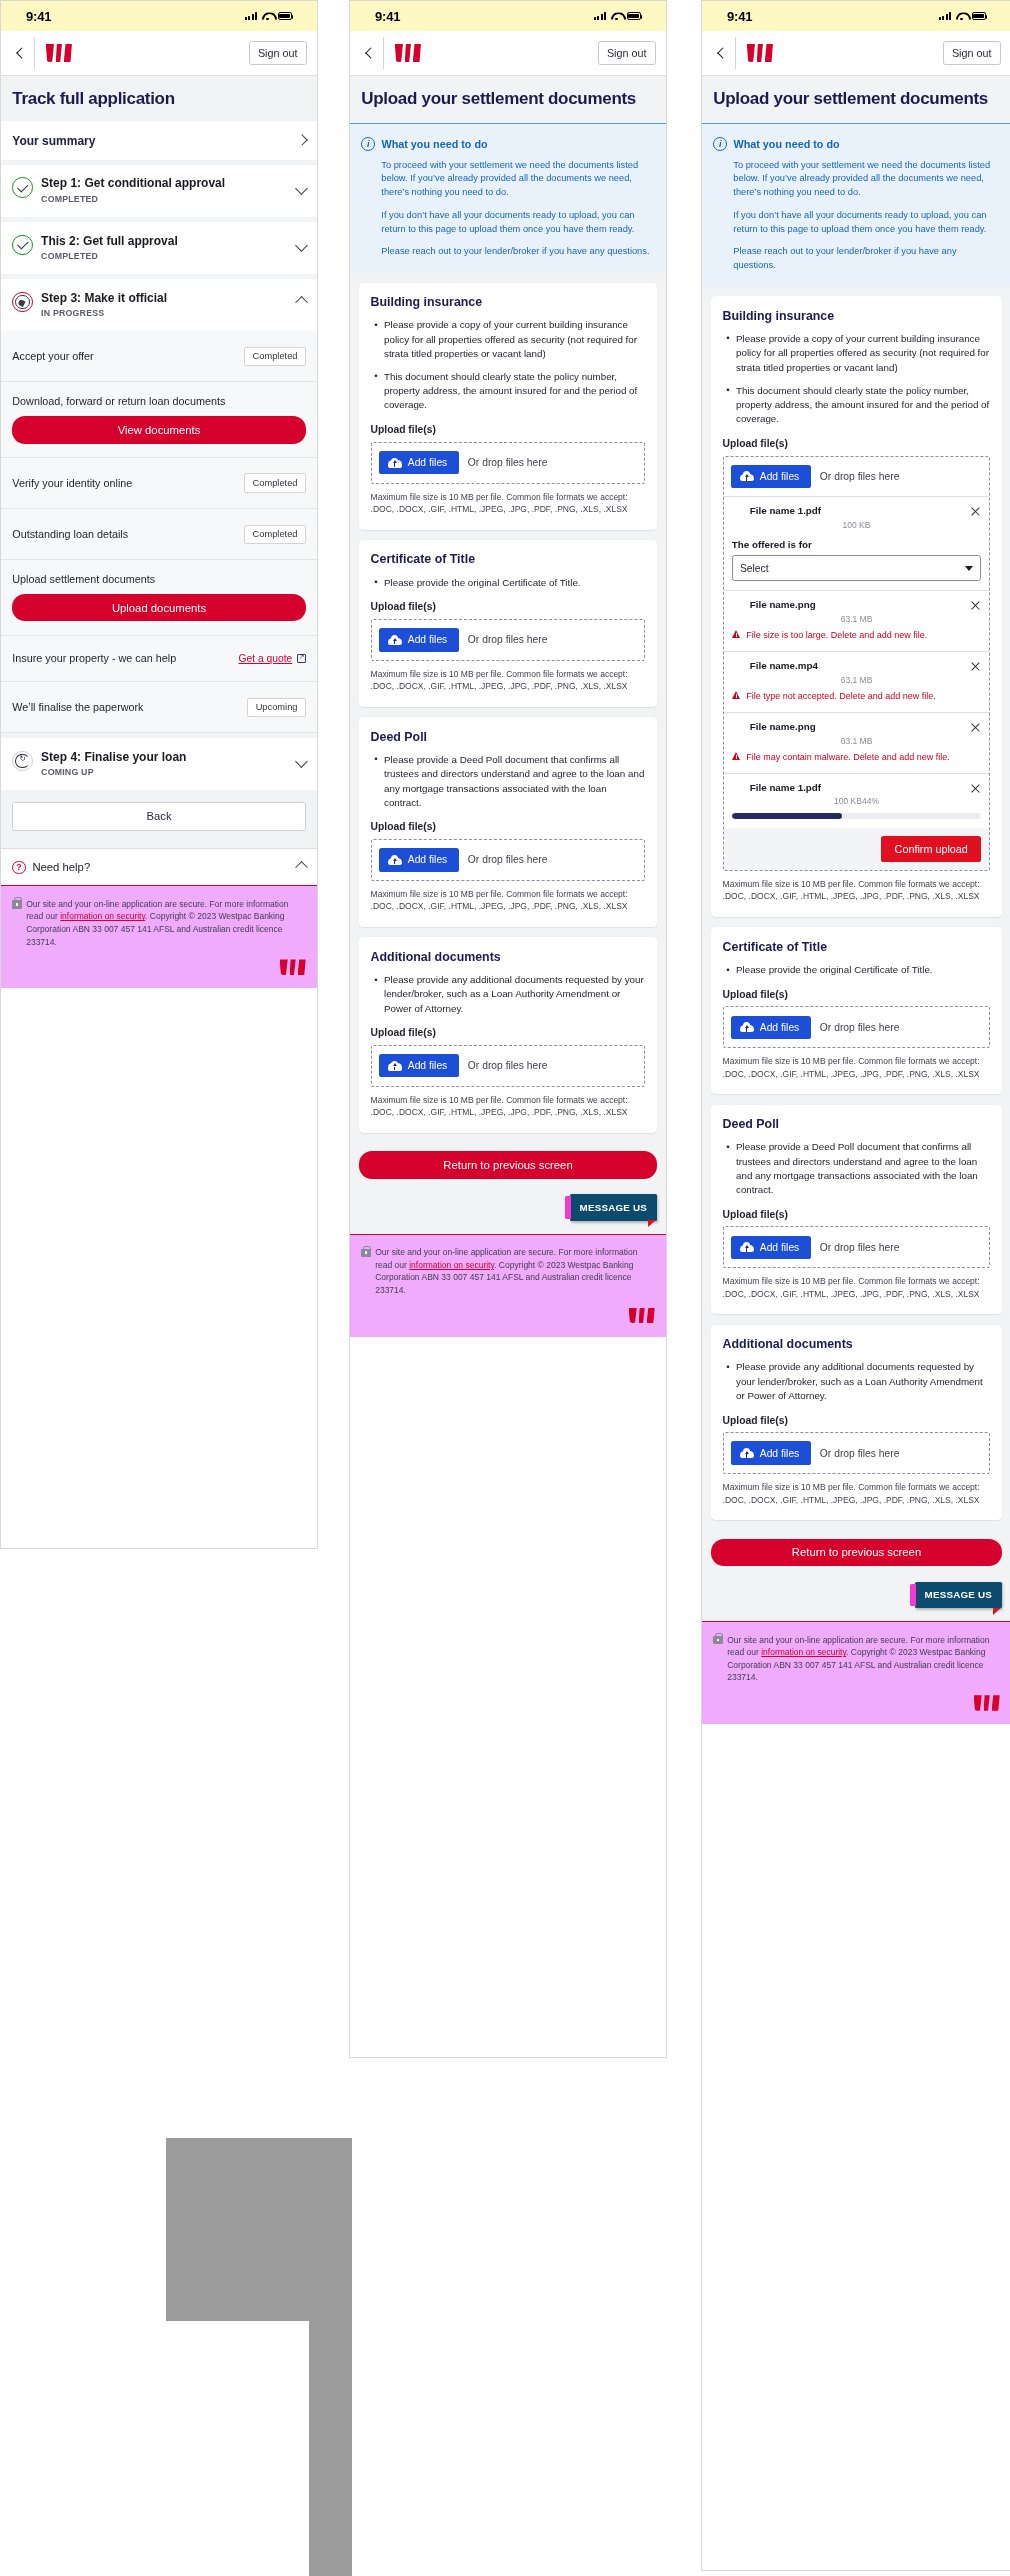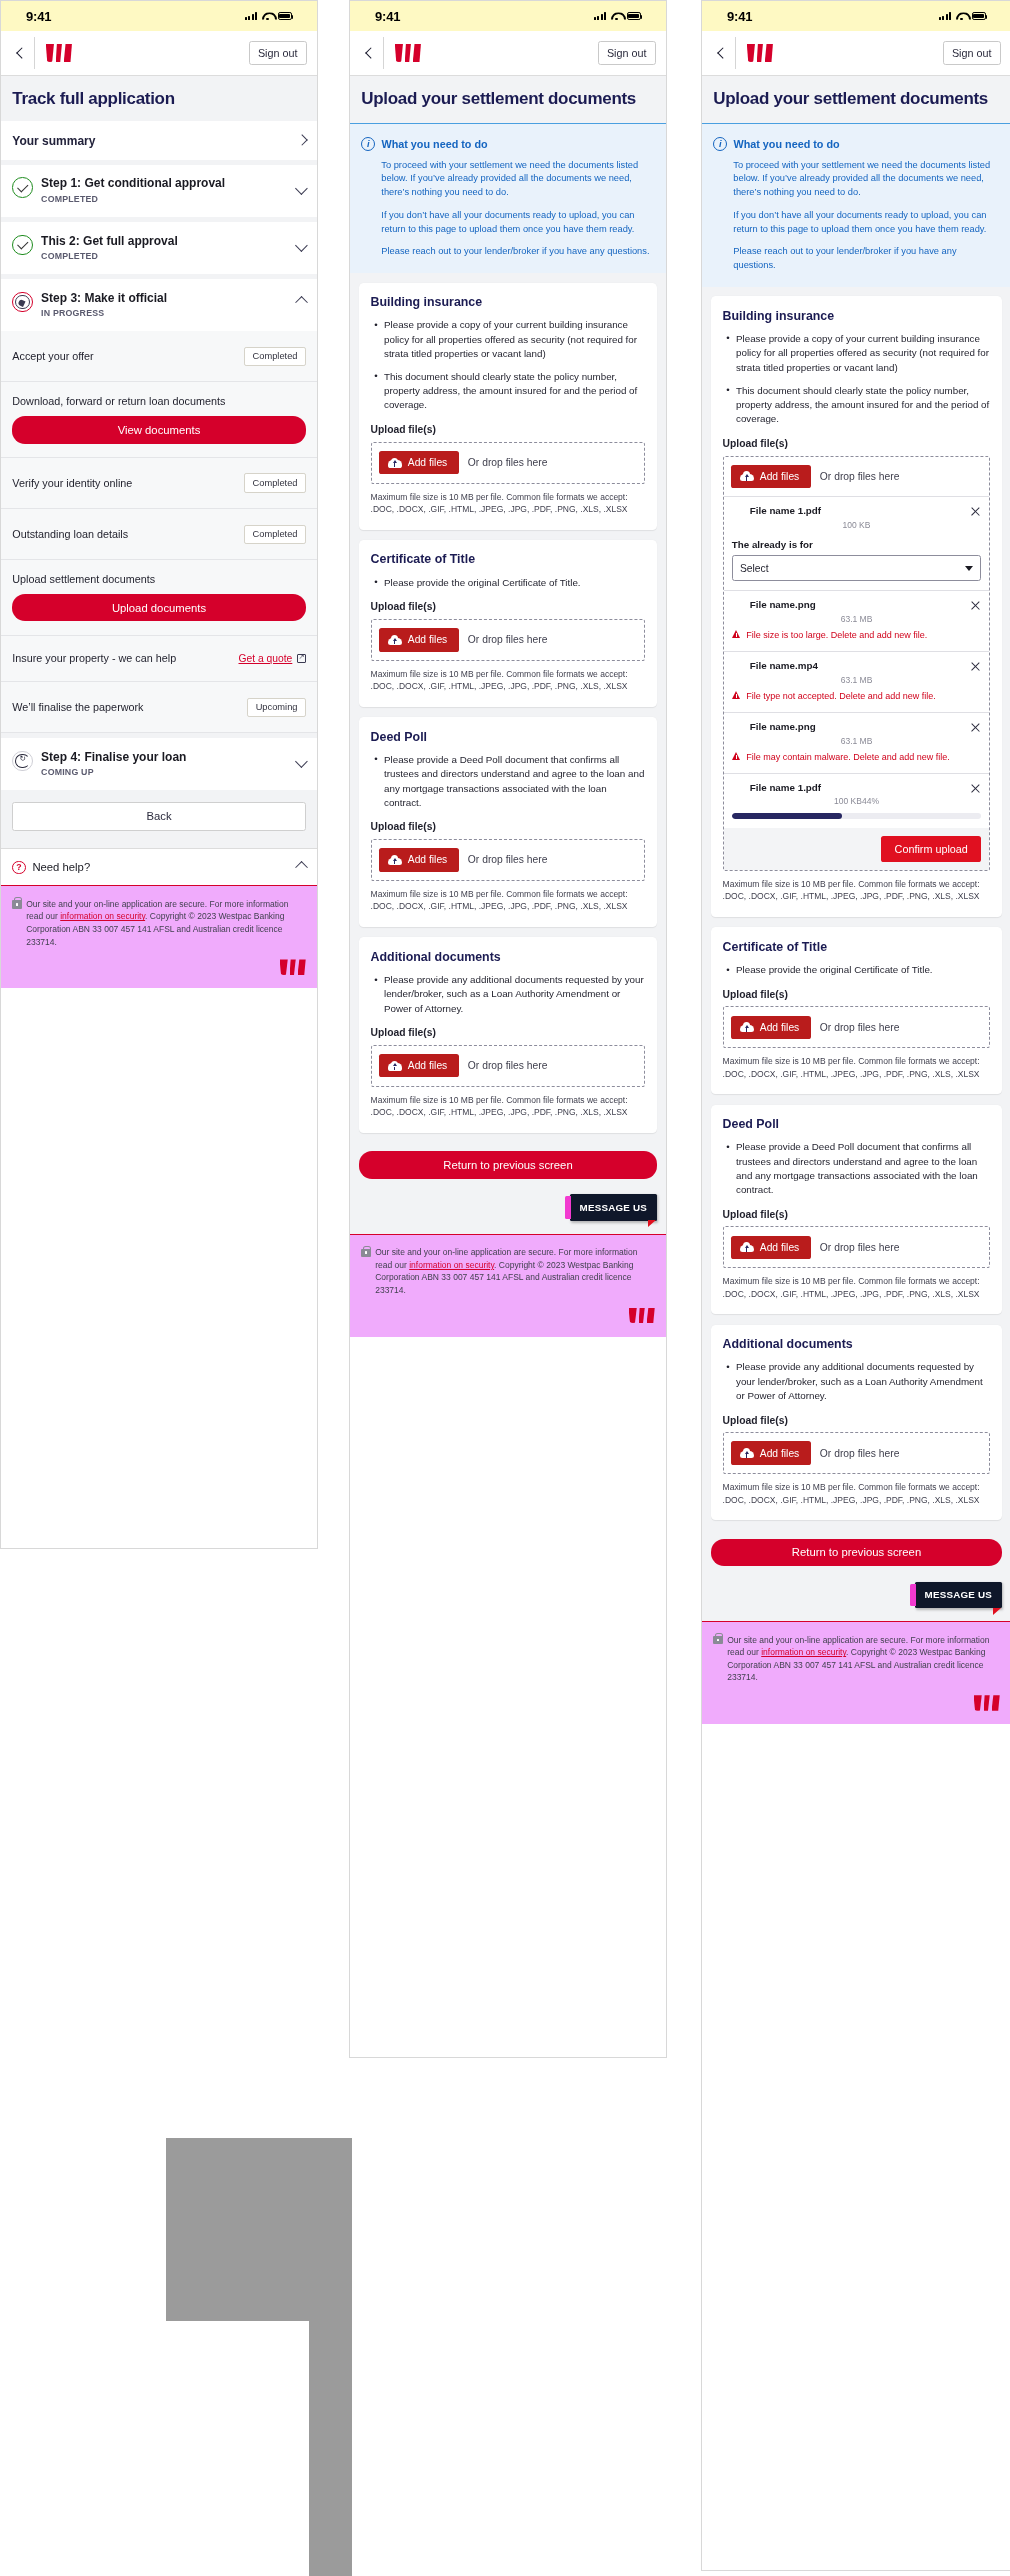--- a/index.html
+++ b/index.html
@@ -161,21 +161,21 @@
   .doc-title { font-size:12.4px; font-weight:800; color:#1b1b52; margin-bottom:9.3px; }
   .doc-card ul { list-style:none; margin-bottom:11.3px; }
   .doc-card li { font-size:9.8px; color:#1f1f2b; line-height:1.46; padding-left:13.4px;
     position:relative; margin-bottom:8.8px; }
   .doc-card li:last-child { margin-bottom:0; }
   .doc-card li::before { content:"•"; position:absolute; left:3.6px; top:-0.5px; font-size:9.8px; }
   .upl-label { font-size:10.3px; font-weight:700; color:#1f1f2b; margin-bottom:6.7px; }
 
   .dropzone { border:0.8px dashed #8d8d9c; border-radius:2.6px; padding: 8.2px 7.2px;
     display:flex; align-items:center; gap:9.3px; }
-  .btn-add { background:#b91c1c; color:#fff; border:none; border-radius:2.6px;
+  .btn-add { background:#1d4ed8; color:#fff; border:none; border-radius:2.6px;
     padding: 6.2px 11.3px 6.2px 8.8px; font-size:10.3px; display:flex; align-items:center;
     gap:6.2px; cursor:pointer; white-space:nowrap; }
   .cloud { width:14px; height:9.8px; position:relative; flex:none; }
   .cloud::before { content:""; position:absolute; left:0; bottom:0; width:14px; height:7.2px;
     background:#fff; border-radius:4.6px 4.6px 2.6px 2.6px; }
   .cloud::after { content:""; position:absolute; left:3.6px; top:0; width:7.2px; height:7.2px;
     background:#fff; border-radius:50%; }
   .arrow-up { position:absolute; left:5.7px; top:2.6px; width:0; height:0; z-index:2;
     border-left:2.6px solid transparent; border-right:2.6px solid transparent;
     border-bottom:3.6px solid #272761; }
@@ -211,21 +211,21 @@
     background:#fff; }
   .bar { margin-top:6.2px; height:6.2px; background:#ececf1; border-radius:3.6px; overflow:hidden; }
   .bar i { display:block; height:100%; background:#272761; border-radius:3.6px; }
   .confirm-wrap { background:#f3f4f6; padding:8.2px; display:flex; justify-content:flex-end; }
   .btn-confirm { background:#e01020; color:#fff; border:none; border-radius:2.6px;
     padding:6.7px 13.4px; font-size:10.8px; cursor:pointer; }
 
   
   .bottom-act { padding: 8.2px 9.3px 0 9.3px; }
   .msg-wrap { padding: 15.5px 9.3px 13.4px 9.3px; display:flex; justify-content:flex-end; }
-  .msgus { position:relative; background:#0f172a; color:#fff; font-size:9.8px; font-weight:800;
+  .msgus { position:relative; background:#0c4a6e; color:#fff; font-size:9.8px; font-weight:800;
     letter-spacing:0.2px; padding: 7.7px 9.8px; border-radius:1.5px; cursor:pointer;
     box-shadow: 1px 1.5px 2.6px rgba(0,0,0,.25); }
   .msgus::before { content:""; position:absolute; left:-4.6px; top:2.1px; bottom:2.1px;
     width:5.7px; background:#f23ad0; border-radius:1.5px 0 0 1.5px; }
   .msgus::after { content:""; position:absolute; right:1px; bottom:-6.7px; width:0; height:0;
     border-left:8.2px solid #e01020; border-bottom:7.2px solid transparent; }
   .red-rule { border-top:1px solid #d5002b; }
 </style>
 </head>
 <body>
@@ -567,21 +567,21 @@
             </div>
 
             <div class="file-row">
               <div class="fr-head">
                 <div class="fr-name">File name 1.pdf</div>
                 <div class="fr-x"></div>
               </div>
               <div class="fr-meta">
                   <span>100 KB</span>
                 </div>
-              <div class="fr-field">The already is for</div>
+              <div class="fr-field">The offered is for</div>
               <div class="sel">
                 <span>Select</span>
                 <span class="caret"></span>
               </div>
             </div>
 
             <div class="file-row">
               <div class="fr-head">
                 <div class="fr-name">File name.png</div>
                 <div class="fr-x"></div>

